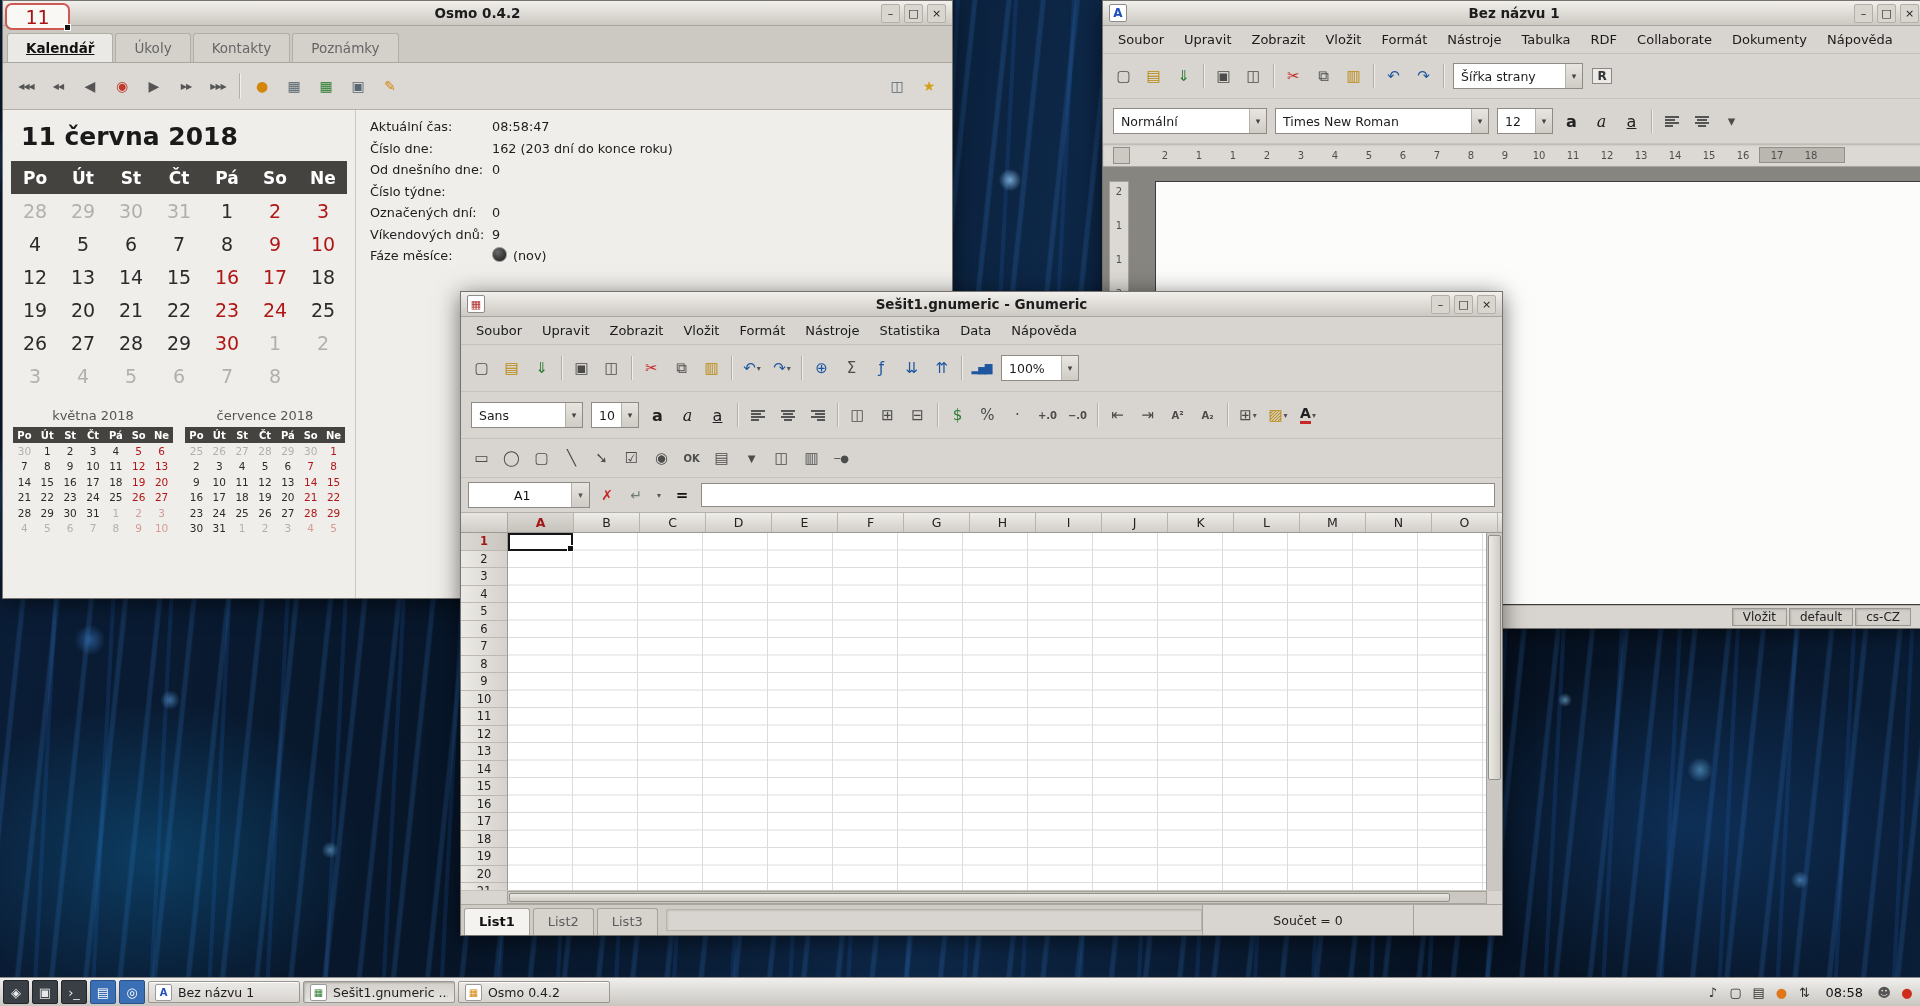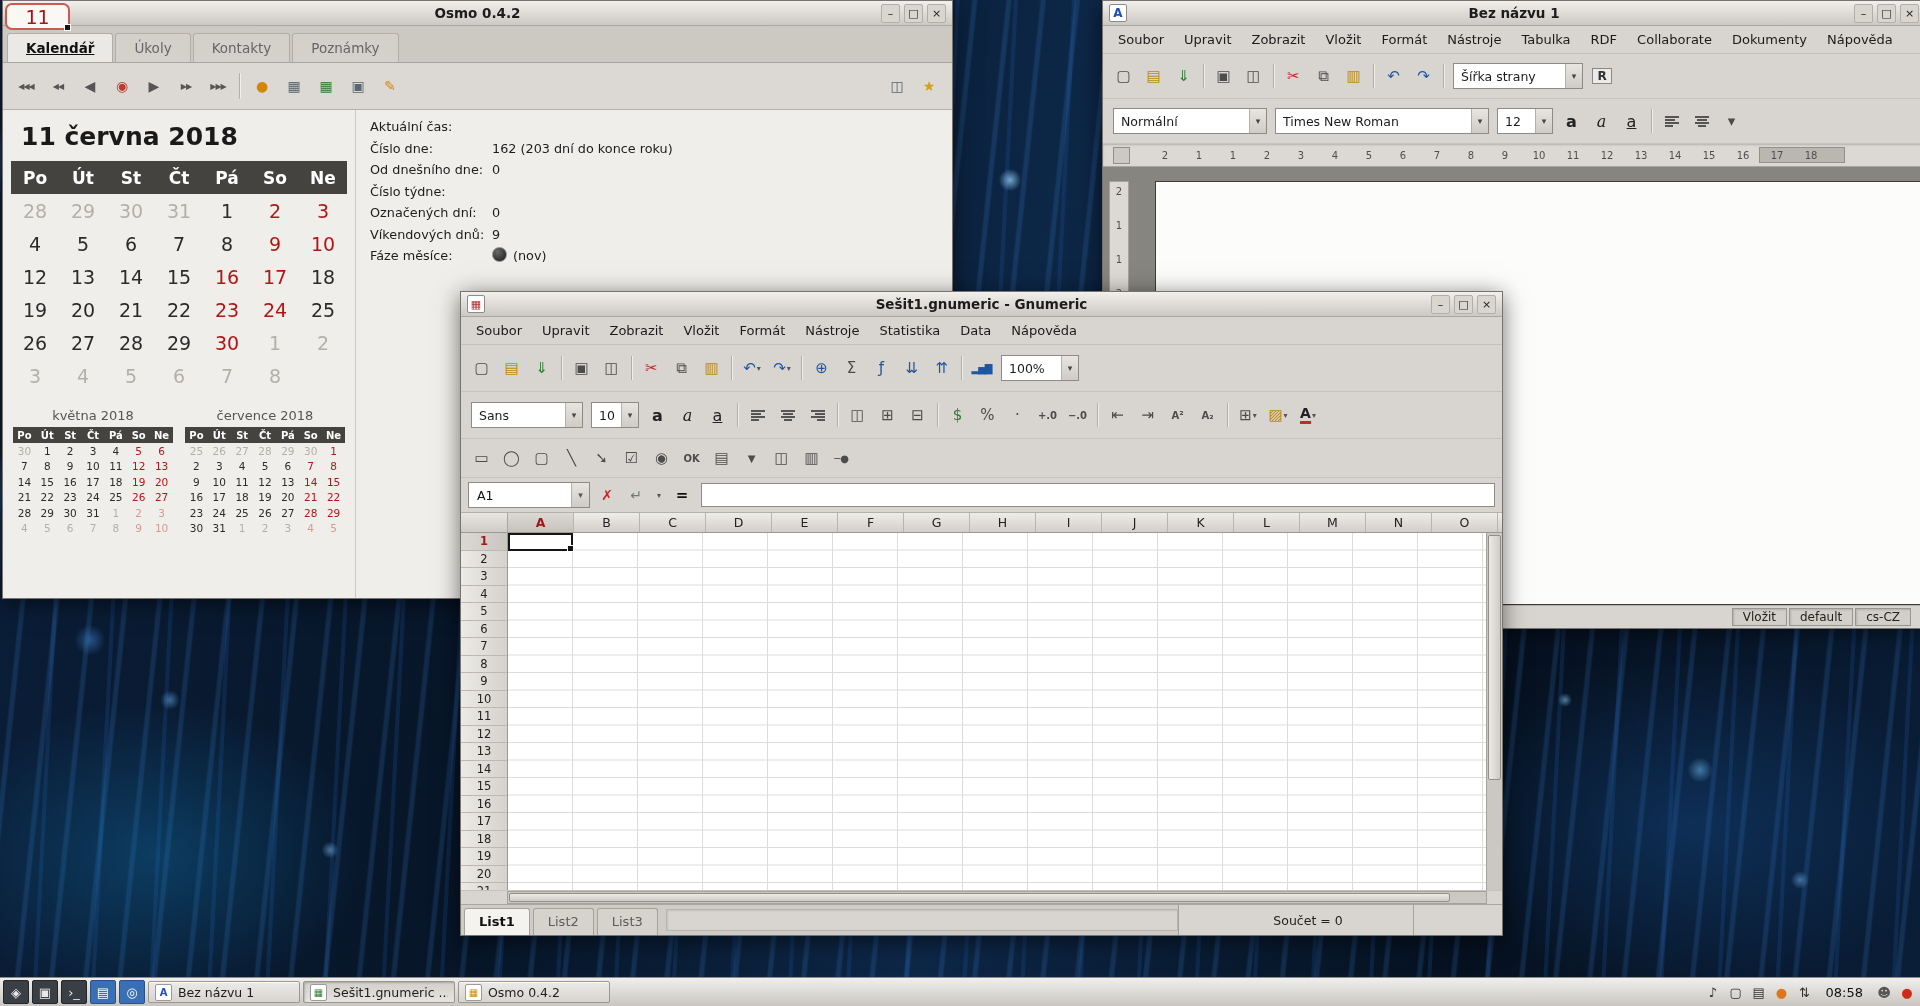--- a/index.html
+++ b/index.html
@@ -97,21 +97,21 @@
   .osmo-info{flex:1;border-left:1px solid #ccc8c2;padding:8px 18px 0 14px;}
   .info-heading{text-align:right;font-size:15px;font-weight:bold;color:#2e2e2e;margin-bottom:10px;}
   .info-row{font-size:12.8px;color:#1d1d1d;line-height:1.45;margin-bottom:3px;display:flex;}
   .info-label{font-weight:normal;width:122px;flex:0 0 122px;}
   .info-value{flex:1;}
   .moon-icon{display:inline-block;width:13px;height:13px;border-radius:50%;background:radial-gradient(circle at 35% 30%,#6a6a6a,#161616);border:1px solid #8a8a8a;margin-right:6px;vertical-align:-2px;}
   
   .gnumeric{left:460px;top:291px;width:1041px;height:643px;z-index:3;}
   .fbar{height:34px;flex:0 0 34px;display:flex;align-items:center;gap:5px;padding:0 7px;background:#d8d5d0;border-bottom:1px solid #b5b1aa;}
   .namebox{width:120px;flex:0 0 120px;height:24px;background:#fff;border:1px solid #8e8a84;display:flex;align-items:center;font-size:12.5px;color:#111;}
-  .namebox .nv{flex:1;padding-left:8px;}
+  .namebox .nv{flex:1;padding-left:8px;margin-left:37px;}
   .namebox .nb-dd{width:17px;height:100%;display:flex;align-items:center;justify-content:center;font-size:9px;color:#555;background:linear-gradient(#e8e5e0,#cfccc6);border-left:1px solid #b5b1aa;}
   .fx{width:24px;height:24px;display:inline-flex;align-items:center;justify-content:center;font-size:14px;}
   .fx-cancel{color:#c62828;font-weight:bold;}
   .fx-enter{color:#6a7d6a;}
   .fx-dd{width:12px;font-size:8px;color:#555;display:inline-flex;justify-content:center;}
   .fx-eq{color:#111;font-weight:bold;font-size:15px;}
   .fentry{flex:1;height:24px;background:#fff;border:1px solid #8e8a84;margin-left:2px;font-size:12.5px;padding:3px 6px;box-sizing:border-box;}
   .sheet-cols{height:19px;flex:0 0 19px;display:flex;background:linear-gradient(#efede9,#d2cec9);border-bottom:1px solid #9d9994;}
   .corner{width:46px;flex:0 0 46px;border-right:1px solid #aaa6a0;background:linear-gradient(#e9e6e2,#cfccc6);}
   .colhdr{width:65px;flex:0 0 65px;text-align:center;font-size:12.5px;line-height:19px;color:#222;border-right:1px solid #b9b5ae;}
@@ -129,21 +129,21 @@
   .vscroll{width:15px;flex:0 0 15px;background:#cbc7c2;border-left:1px solid #a5a19b;position:relative;}
   .vthumb{position:absolute;left:1px;right:1px;top:2px;height:68%;background:linear-gradient(to right,#eceae6,#cfcbc5);border:1px solid #918d87;border-radius:2px;}
   .hscroll-row{height:13px;flex:0 0 13px;display:flex;background:#d8d5d0;border-top:1px solid #c6c2bc;}
   .hs-gap{width:46px;flex:0 0 46px;}
   .hscroll{flex:1;background:#cbc7c2;border:1px solid #a5a19b;position:relative;margin-right:15px;}
   .hthumb{position:absolute;top:1px;bottom:1px;left:1px;width:96%;background:linear-gradient(#eceae6,#cfcbc5);border:1px solid #918d87;border-radius:2px;}
   .tabrow{height:30px;flex:0 0 30px;display:flex;align-items:flex-end;background:#cfccc6;border-top:1px solid #aaa6a0;}
   .stab{padding:5px 14px 6px;font-size:13px;color:#5c5c5c;background:#d6d3cd;border:1px solid #a5a19b;border-bottom:none;border-radius:3px 3px 0 0;margin-left:3px;}
   .stab.on{background:#f5f3f0;color:#111;font-weight:bold;}
   .tab-fill{flex:1;align-self:stretch;margin:4px 0 4px 8px;background:#d8d5d0;border:1px solid #b9b5ae;box-shadow:inset 1px 1px 2px rgba(0,0,0,.1);}
-  .sumbox{width:210px;flex:0 0 210px;align-self:stretch;display:flex;align-items:center;justify-content:center;font-size:12.5px;color:#222;background:#d8d5d0;border-left:1px solid #a5a19b;border-right:1px solid #a5a19b;padding-left:24px;}
+  .sumbox{width:210px;flex:0 0 210px;align-self:stretch;display:flex;align-items:center;justify-content:center;font-size:12.5px;color:#222;background:#d8d5d0;border-left:1px solid #a5a19b;border-right:1px solid #a5a19b;}
   .tab-end{width:88px;flex:0 0 88px;align-self:stretch;background:#d8d5d0;}
   
   .taskbar{position:absolute;left:0;right:0;bottom:0;height:28px;z-index:10;background:linear-gradient(#f0efed,#c9c6c1);border-top:1px solid #8f8b86;display:flex;align-items:center;padding:0 3px;gap:3px;}
   .launcher{width:24px;height:22px;display:flex;align-items:center;justify-content:center;font-size:13px;border:1px solid transparent;border-radius:2px;}
   .tl-dark{color:#e8e8e8;background:#3a3f46;border-color:#23272c;}
   .tl-blue{color:#fff;background:#3a6fb5;border-color:#2b5288;}
   .task{width:152px;height:22px;display:flex;align-items:center;gap:6px;padding:0 6px;box-sizing:border-box;background:linear-gradient(#eceae7,#d7d4d0);border:1px solid #9b978f;border-radius:2px;box-shadow:inset 0 1px 0 #fbfbfa;overflow:hidden;}
   .task.on{background:linear-gradient(#d3d0cb,#e6e4e0);box-shadow:inset 1px 1px 2px rgba(0,0,0,.2);}
   .task-ic{width:15px;height:15px;flex:0 0 15px;display:flex;align-items:center;justify-content:center;font-size:10px;font-weight:bold;border-radius:2px;background:#fff;border:1px solid #9a9a9a;}
   .ti-abi{color:#1f4fba;}
@@ -540,20 +540,21 @@
                 <span class="mini-d dim">3</span>
                 <span class="mini-d dimwk">4</span>
                 <span class="mini-d dimwk">5</span>
             </div>
           </div>
         </div>
       </div>
       <aside class="osmo-info">
         <div class="info-row">
           <span class="info-label">Aktuální čas:</span>
+          <span class="info-value">08:58:47</span>
         </div>
           <div class="info-row">
           <span class="info-label">Číslo dne:</span>
           <span class="info-value">162 (203 dní do konce roku)</span>
         </div>
           <div class="info-row">
           <span class="info-label">Od dnešního dne:</span>
           <span class="info-value">0</span>
         </div>
           <div class="info-row">

